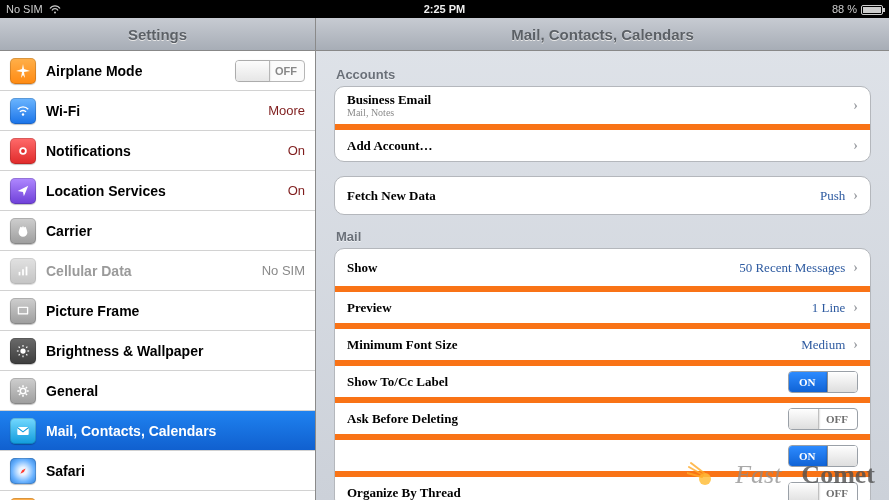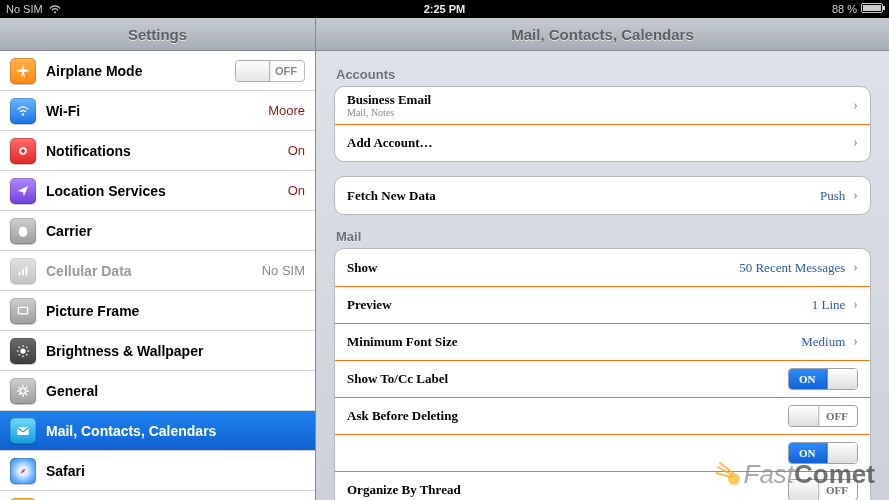--- a/index.html
+++ b/index.html
@@ -2,21 +2,21 @@
 <html><head>
 <meta charset="utf-8">
 <style>
   * { box-sizing: border-box; margin: 0; padding: 0; }
   html, body { width: 889px; height: 500px; overflow: hidden; font-family: "Helvetica Neue", Helvetica, Arial, sans-serif; -webkit-font-smoothing: antialiased; }
   .screen { width: 889px; height: 500px; display: flex; flex-direction: column; background:#000; }
   
   .status { height: 18px; background:#000; color:#ccc; font-size:11px; display:flex; align-items:center; padding:0 6px; position:relative; }
   .status .left { display:flex; align-items:center; gap:6px; }
   .status .center { position:absolute; left:50%; transform:translateX(-50%); font-weight:bold; color:#eee; }
-  .status .right { margin-left:auto; display:flex; align-items:flex-start; gap:4px; }
+  .status .right { margin-left:auto; display:flex; align-items:flex-end; gap:4px; }
   .wifi-icon { display:inline-block; width:12px; height:9px; position:relative; }
   .wifi-icon svg { display:block; }
   .battery { width:22px; height:10px; border:1px solid #ccc; border-radius:2px; position:relative; }
   .battery::after { content:""; position:absolute; right:-3px; top:2px; width:2px; height:4px; background:#ccc; }
   .battery .fill { position:absolute; left:1px; top:1px; bottom:1px; width:88%; background:#ccc; }
   
   .content { flex:1; display:flex; min-height:0; }
   .sidebar { width:316px; display:flex; flex-direction:column; border-right:1px solid #8a8a8a; }
   .detail { flex:1; display:flex; flex-direction:column; background: linear-gradient(#dfe3e9,#ccd1d9); }
   
@@ -40,38 +40,38 @@
   .bg-purple { background: linear-gradient(#b089ff,#6e3fd8); }
   .bg-gray   { background: linear-gradient(#cfcfcf,#9d9d9d); }
   .bg-cyan   { background: linear-gradient(#74d9ff,#109bdc); }
   .bg-dgray  { background: linear-gradient(#6a6a6a,#3d3d3d); }
   .bg-safari { background: radial-gradient(circle at 50% 50%, #e9f3ff 20%, #6bb3ff 60%, #2a7cd8 100%); }
   .bg-ipod   { background: linear-gradient(#ffb04a,#ff7a12); }
   
   .detailbody { flex:1; overflow:hidden; padding:10px 18px 0 18px; }
   .section-label { font-size:13px; color:#6a7079; font-weight:bold; text-shadow:0 1px 0 #eef0f3; margin:6px 2px 4px 2px; }
   .group { background:#fff; border:1px solid #b4b7bc; border-radius:10px; overflow:hidden; margin-bottom:14px;font-family:Liberation Serif, serif; }
-  .gr { display:flex; align-items:center; min-height:37px; padding:0 12px; border-top:1px solid #f97316; font-size:13px; font-weight:bold; color:#000; position:relative; }
+  .gr { display:flex; align-items:center; min-height:37px; padding:0 12px; border-top:6px solid #f97316; font-size:13px; font-weight:bold; color:#000; position:relative; }
   .gr:first-child { border-top:none; }
   .gr .sub { font-size:10px; font-weight:normal; color:#8a8a8a; }
   .gr .stack { display:flex; flex-direction:column; line-height:1.1; padding:5px 0; }
   .gr .rval { margin-left:auto; font-weight:normal; color:#2d5aa0; font-size:13px; display:flex; align-items:center; gap:6px; }
   .chev { color:#9ea1a6; font-weight:bold; margin-left:8px; font-size:14px; }
   
   .switch { margin-left:auto; width:70px; height:22px; border:1px solid #9aa0a7; border-radius:4px; background:#fff; display:flex; align-items:center; overflow:hidden; }
   .switch.on .track { background: linear-gradient(#2d8bff,#0f63d6); color:#fff; }
   .switch .track { flex:1; height:100%; display:flex; align-items:center; justify-content:center; font-size:11px; font-weight:bold; color:#6e6e6e; }
   .switch.on .track { justify-content:flex-start; padding-left:10px; }
   .switch.off .track { justify-content:flex-end; padding-right:9px; }
   .switch .knob { width:30px; height:100%; background:linear-gradient(#fefefe,#dedede); box-shadow:0 0 2px rgba(0,0,0,.3), inset 0 1px 0 #fff; }
   .switch.on { flex-direction:row; }
   .switch.on .knob { order:2; border-left:1px solid #8c9094; }
   .switch.off .knob { order:0; border-right:1px solid #c0c0c0; }
   
-  .watermark { position:absolute; right:14px; bottom:10px; font-size:26px; color:rgba(140,140,140,.75); font-style:italic; font-weight:300; display:flex; align-items:center; gap:0; pointer-events:none; }
+  .watermark { position:absolute; right:14px; bottom:10px; font-size:26px; color:rgba(140,140,140,.75); font-style:italic; font-weight:300; display:flex; align-items:center; gap:20px; pointer-events:none;font-family:Liberation Serif, serif; }
   .watermark b { font-style:normal; font-weight:700; color:rgba(80,80,80,.8); }
   .comet { width:28px; height:28px; }
   .root { position:relative; width:889px; height:500px; }
 </style>
 </head>
 <body>
 <div class="root">
 
 <div class="screen">
 

